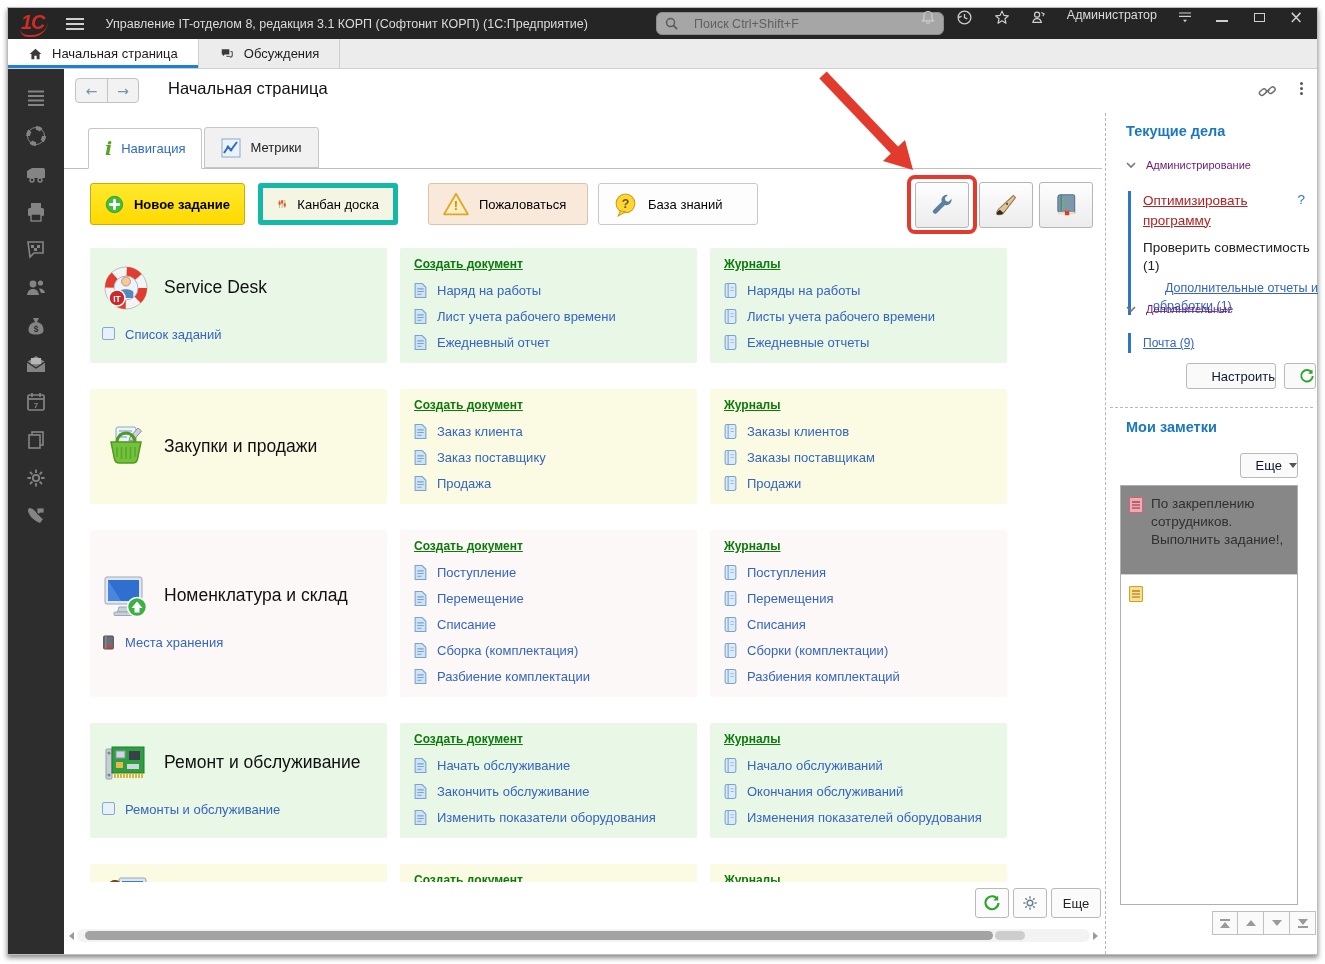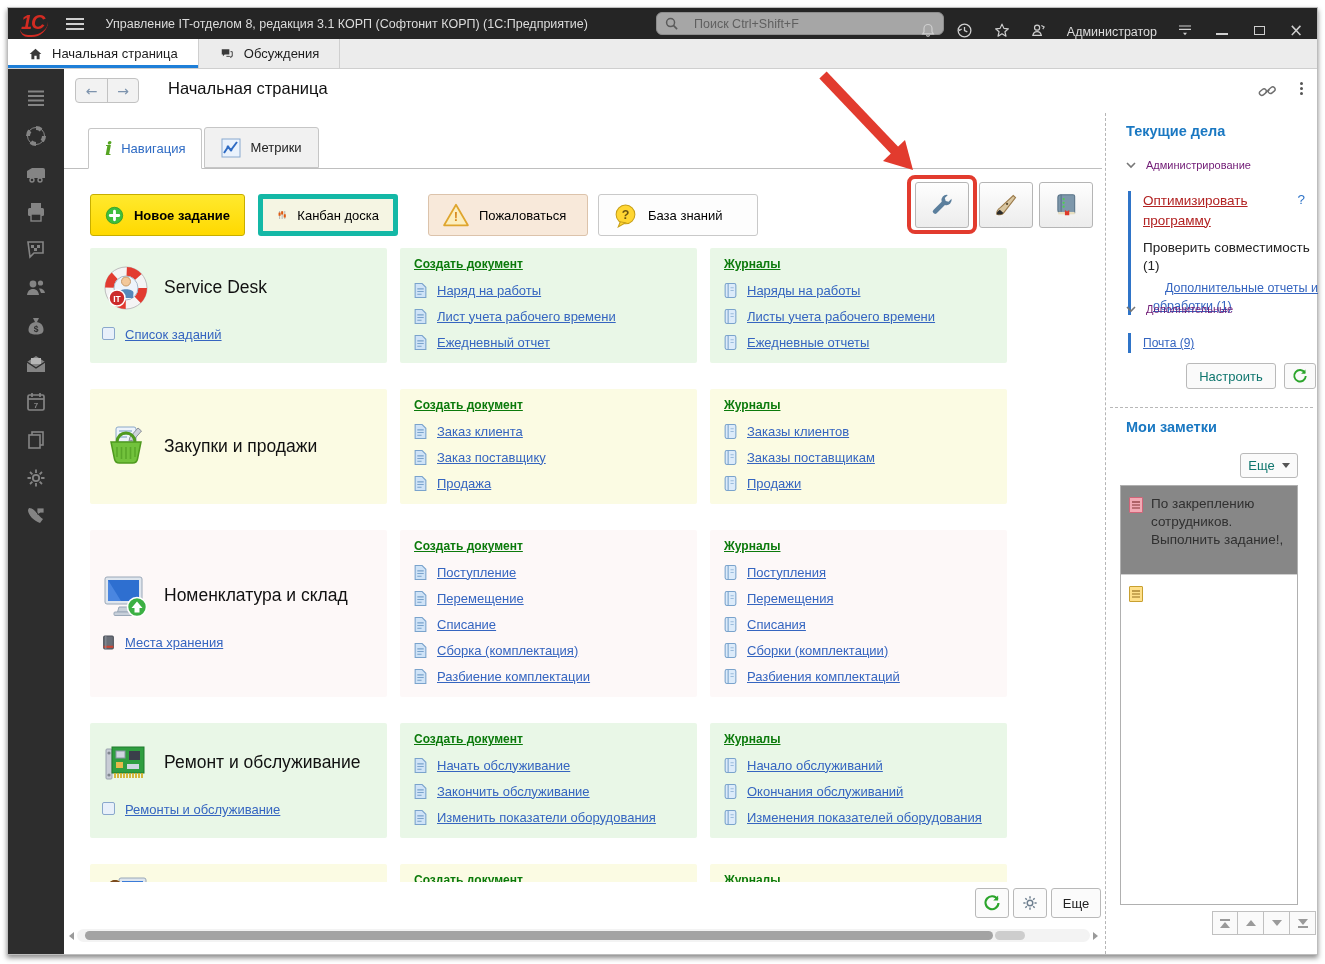--- a/index.html
+++ b/index.html
@@ -7,21 +7,21 @@
   .screen{position:relative;width:1325px;height:964px}
   .window{position:absolute;left:7px;top:7px;right:7px;bottom:9px;background:#fff;border:1px solid #bdbdbd;box-shadow:0 3px 5px rgba(0,0,0,.45)}
   
   .titlebar{position:absolute;left:0;top:0;right:0;height:31px;background:#252525;display:flex;align-items:center}
   .logo{font-weight:bold;font-style:italic;font-size:20px;color:#d22b22;margin-left:12px;letter-spacing:-1px;border-bottom:2px solid #d22b22;border-radius:0 0 60% 8px;padding:0 3px 1px 1px}
   .hamb{width:18px;height:12px;margin-left:18px;border-top:2px solid #cfcfcf;border-bottom:2px solid #cfcfcf;position:relative;cursor:pointer}
   .hamb::after{content:"";position:absolute;left:0;right:0;top:3px;border-top:2px solid #cfcfcf}
   .wtitle{color:#dcdcdc;font-size:12.5px;margin-left:22px;white-space:nowrap}
   .searchbox{position:absolute;left:648px;top:4px;width:288px;height:23px;background:#a6a6a6;border:1px solid #8c8c8c;border-radius:6px;display:flex;align-items:center;gap:16px;padding:0 8px;cursor:text}
   .searchbox span{color:#5f5f5f;font-size:12.5px}
-  .tb-right{position:absolute;right:12px;top:0;height:31px;display:flex;align-items:flex-end;gap:19px}
+  .tb-right{position:absolute;right:12px;top:0;height:31px;display:flex;align-items:flex-start;gap:19px}
   .tbi{width:18px;height:18px;display:inline-flex;align-items:center;justify-content:center;cursor:pointer}
   .tb-user{color:#dcdcdc;font-size:12.5px;cursor:pointer}
   .winmin{width:12px;height:2px;background:#cfcfcf;margin-top:8px}
   .winmax{width:11px;height:9px;border:1.5px solid #cfcfcf}
   .winclose{color:#cfcfcf;font-size:17px;line-height:1;font-family:"DejaVu Sans",sans-serif}
   
   .tabbar{position:absolute;left:0;top:31px;right:0;height:30px;background:#ececec;border-bottom:1px solid #cfcfcf;display:flex}
   .apptab{display:flex;align-items:center;gap:9px;padding:0 20px;font-size:13px;color:#1c1c1c;border-right:1px solid #cfcfcf;cursor:pointer;position:relative;background:#ececec}
   .apptab.active{background:#fff}
   .apptab.active::after{content:"";position:absolute;left:0;right:0;bottom:0;height:3px;background:#1e7fd8}
@@ -39,21 +39,21 @@
   .kebab{position:absolute;left:1230px;top:13px;width:14px;height:18px;display:flex;flex-direction:column;align-items:center;gap:2px;cursor:pointer}
   .kebab i{width:3px;height:3px;background:#555;border-radius:50%}
   
   .main{position:absolute;left:0;top:44px;width:1041px;bottom:0}
   .navtabs{position:absolute;left:0;top:15px;right:3px;height:41px;border-bottom:1px solid #bfbfbf;display:flex;align-items:flex-end;padding-left:24px}
   .ntab{height:41px;display:flex;align-items:center;gap:9px;padding:0 16px;font-size:13px;border:1px solid #c6c6c6;background:#f1f1f1;color:#222;cursor:pointer;border-radius:3px 3px 0 0}
   .ntab.active{background:#fff;border-bottom:1px solid #fff;margin-bottom:-1px;color:#2e6bc4}
   .ntab + .ntab{margin-left:2px}
   .i-info{font-family:"DejaVu Serif",serif;font-weight:bold;font-style:italic;color:#55a421;font-size:19px;line-height:1}
   .actions{position:absolute;left:0;top:70px;right:0;height:52px}
-  .abtn{position:absolute;top:11px;height:42px;border-radius:3px;display:flex;align-items:center;gap:10px;padding:0 14px;font-size:13px;cursor:pointer}
+  .abtn{position:absolute;top:0;height:42px;border-radius:3px;display:flex;align-items:center;gap:10px;padding:0 14px;font-size:13px;cursor:pointer}
   .abtn .lbl{white-space:nowrap}
   .abtn.new{left:26px;width:155px;background:linear-gradient(#ffe92e,#ffd900);border:1px solid #c7ae00;font-weight:bold}
   .abtn.kanban{left:194px;width:140px;background:#f5f5e3;border:5px solid #14b8a6}
   .abtn.complain{left:364px;width:160px;background:#f8e9da;border:1px solid #dcc3ab}
   .abtn.kb{left:534px;width:160px;background:#fdfdfd;border:1px solid #c9c9c9}
   .toolbtn{position:absolute;top:69px;width:54px;height:46px;background:linear-gradient(#fefefe,#ececec);border:1px solid #b5b5b5;border-radius:3px;display:flex;align-items:center;justify-content:center;cursor:pointer}
   .hl-box{position:absolute;left:843px;top:62px;width:70px;height:59px;border:4px solid #e23b2e;border-radius:8px;z-index:6;pointer-events:none}
   .arrow-svg{position:absolute;left:745px;top:0;width:130px;height:112px;z-index:7;pointer-events:none}
   .sections{position:absolute;left:26px;top:135px;width:917px;bottom:72px;overflow:hidden}
   .sec-row{display:flex;gap:13px;margin-bottom:26px}
@@ -66,42 +66,42 @@
   .sec-ico{width:48px;height:48px;flex:none}
   .sec-ico svg{width:48px;height:48px}
   .sec-title{font-size:17.5px;color:#111}
   .sec-links{margin-top:10px}
   .col{width:297px;flex:none;padding:6px 8px 8px 14px}
   .col-head{display:inline-block;color:#0b7a0b;font-weight:bold;font-size:12px;text-decoration:underline;height:20px;cursor:pointer}
   .lnk-row{display:flex;align-items:center;gap:10px;height:26px}
   .lico{width:13px;height:15px;flex:none;display:inline-flex}
   .lico svg{width:13px;height:15px}
   .chk{width:13px;height:13px;background:#e8f0fa;border:1px solid #8aa8cc;border-radius:2px;display:inline-block}
-  .lnk{color:#3565c0;font-size:13px;text-decoration:underline;cursor:pointer;white-space:nowrap}
+  .lnk{color:#3565c0;font-size:13px;cursor:pointer;white-space:nowrap}
   .main-toolbar{position:absolute;top:775px;left:0;right:0;height:30px}
   .mtb{position:absolute;top:0;height:30px;background:#fbfbfb;border:1px solid #b9b9b9;border-radius:3px;display:flex;align-items:center;justify-content:center;cursor:pointer;font-size:13px;color:#222}
   .hscroll{position:absolute;top:816px;left:2px;right:4px;height:13px;display:flex;align-items:center}
   .hs-track{position:relative;flex:1;height:13px;background:#f3f3f3;border-radius:7px}
   .hs-thumb{position:absolute;left:8px;top:2px;width:908px;height:9px;background:#a3a3a3;border-radius:5px}
   .hs-thumb2{position:absolute;left:918px;top:2px;width:30px;height:9px;background:#cdcdcd;border-radius:5px}
   .hs-arrow{width:0;height:0;border-top:4px solid transparent;border-bottom:4px solid transparent;margin:0 3px}
   .hs-left{border-right:5px solid #9a9a9a}
   .hs-right{border-left:5px solid #9a9a9a}
   
   .rightpanel{position:absolute;left:1041px;right:0;top:44px;bottom:0;border-left:1px dashed #b5b5b5}
   .rp-title{position:absolute;left:20px;font-size:14.5px;font-weight:bold;color:#1a78c2}
   .rp-group{position:absolute;left:20px;display:flex;align-items:center;gap:10px;cursor:pointer}
   .rp-group .glabel{font-size:11px;color:#701a75}
   .rp-items{position:absolute;left:22px;right:6px;padding-left:12px;border-left:3px solid #2f74c8}
   .rp-link-red{display:inline-block;color:#b22222;font-size:13.5px;text-decoration:underline;width:150px;cursor:pointer;line-height:1.45}
   .rp-help{position:absolute;right:6px;top:1px;color:#2f74c8;font-size:13.5px;cursor:pointer}
   .rp-plain{margin-top:9px;font-size:13.5px;color:#222;line-height:1.3;cursor:pointer}
   .rp-link-sm{display:block;margin-top:6px;margin-left:10px;text-indent:12px;width:168px;color:#3565c0;font-size:12.5px;text-decoration:underline;cursor:pointer;line-height:1.4}
   .rp-link{color:#3565c0;font-size:12px;text-decoration:underline;cursor:pointer}
-  .rp-btn{position:absolute;background:#fafafa;border:1px solid #b9b9b9;border-radius:3px;display:flex;align-items:center;justify-content:center;font-size:13px;color:#0f766e;cursor:pointer}
+  .rp-btn{position:absolute;background:#fafafa;border:1px solid #b9b9b9;border-radius:3px;display:flex;align-items:center;justify-content:flex-end;font-size:13px;color:#0f172a;cursor:pointer}
   .rp-dash{position:absolute;left:4px;right:4px;border-top:1px dashed #b8b8b8}
   .noteslist{position:absolute;left:14px;top:372px;width:178px;height:420px;border:1px solid #b0b0b0;background:#fff}
   .note{display:flex;gap:8px;padding:9px 6px 9px 8px;font-size:13.5px;line-height:1.35;cursor:pointer}
   .note.sel{background:#878787;color:#303030;min-height:88px}
   .note.plain2{border-top:1px solid #cfcfcf;color:#333;min-height:84px}
   .note-ico{width:14px;height:16px;flex:none;border-radius:1px;position:relative;margin-top:2px}
   .note-pink{background:#f2a9b4;border:1px solid #cf6478}
   .note-pink::after,.note-yellow::after{content:"";position:absolute;left:2px;right:2px;top:3px;height:1.5px;background:rgba(120,40,40,.55);box-shadow:0 3px 0 rgba(120,40,40,.45),0 6px 0 rgba(120,40,40,.45)}
   .note-yellow{background:#ffe08a;border:1px solid #c8a030}
   .note-yellow::after{background:rgba(140,100,20,.55);box-shadow:0 3px 0 rgba(140,100,20,.45),0 6px 0 rgba(140,100,20,.45)}

